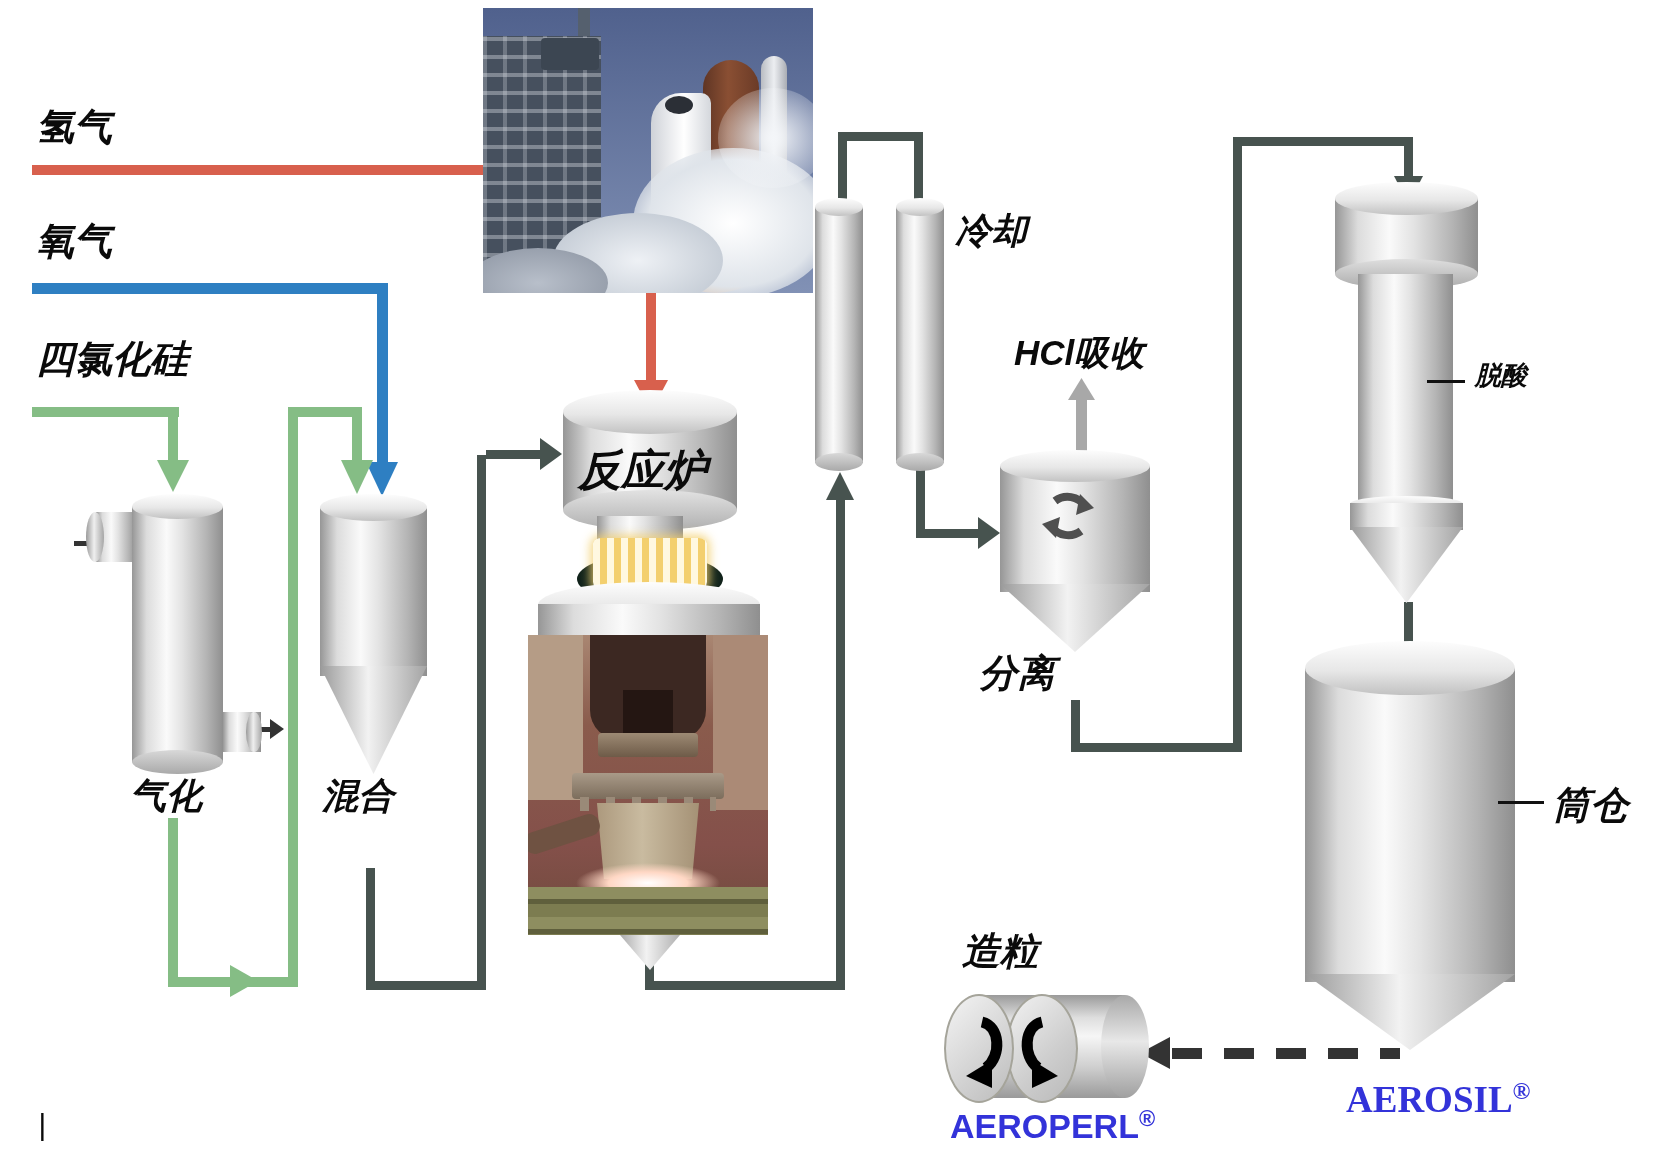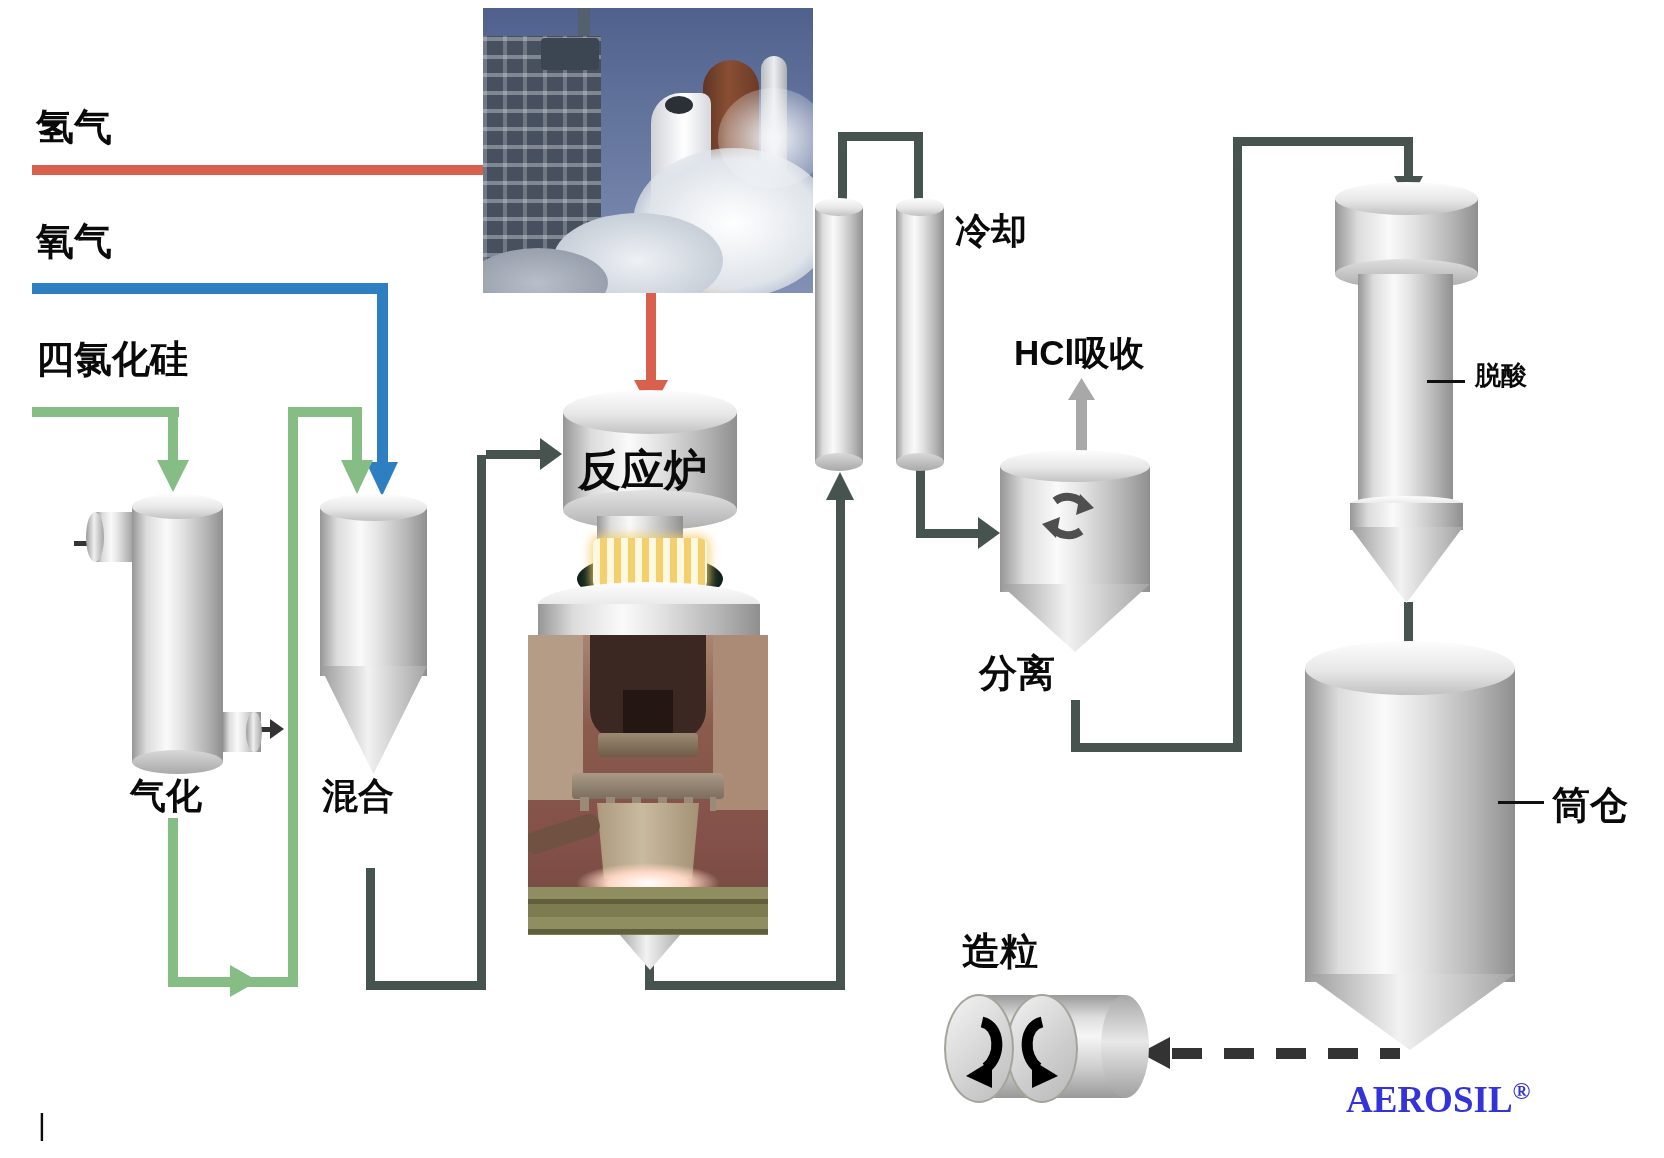--- a/index.html
+++ b/index.html
@@ -17,21 +17,21 @@
   .tri-right{clip-path:polygon(0 0,100% 50%,0 100%);}
   .tri-left{clip-path:polygon(100% 0,100% 100%,0 50%);}
   .tri-down{clip-path:polygon(0 0,100% 0,50% 100%);}
   .tri-up{clip-path:polygon(50% 0,100% 100%,0 100%);}
   
   .cyl{position:absolute;z-index:3;background:linear-gradient(90deg,#969696 0%,#dcdcdc 16%,#fafafa 38%,#e3e3e3 55%,#b4b4b4 82%,#8f8f8f 100%);}
   .ell{position:absolute;z-index:3;border-radius:50%;background:linear-gradient(180deg,#fdfdfd 0%,#e7e7e7 55%,#c2c2c2 100%);}
   .ellb{position:absolute;z-index:3;border-radius:50%;background:linear-gradient(90deg,#9a9a9a,#efefef 45%,#a5a5a5);}
   .cone{position:absolute;z-index:3;clip-path:polygon(0 0,100% 0,50% 100%);background:linear-gradient(90deg,#9a9a9a 0%,#f2f2f2 45%,#a3a3a3 100%);}
   
-  .zh{position:absolute;z-index:5;font-weight:bold;font-size:36px;color:#0a0a0a;white-space:nowrap;}
+  .zh{position:absolute;z-index:5;font-weight:bold;font-size:36px;color:#0a0a0a;white-space:nowrap;font-style:italic;}
   .zh-sans{font-family:"Liberation Sans","DejaVu Sans",sans-serif;}
   .brand{position:absolute;z-index:5;font-family:"Liberation Sans","DejaVu Sans",sans-serif;
          font-weight:bold;color:var(--brand-text);white-space:nowrap;}
   .leader{position:absolute;z-index:5;height:3px;background:#111;}
   
   .photo{position:absolute;z-index:4;overflow:hidden;}
   .ab{position:absolute;}
 </style>
 </head>
 <body>
@@ -199,19 +199,22 @@
   <div class="zh" style="left:578px;top:442px;font-size:43px;">反应炉</div>
   <div class="zh" style="left:955px;top:207px;">冷却</div>
   <div class="zh zh-sans" style="left:1014px;top:330px;font-size:35px;">HCl吸收</div>
   <div class="zh" style="left:979px;top:648px;font-size:38px;">分离</div>
   <div class="leader" style="left:1427px;top:380px;width:38px;"></div>
   <div class="zh" style="left:1475px;top:358px;font-size:26px;">脱酸</div>
   <div class="leader" style="left:1498px;top:801px;width:46px;"></div>
   <div class="zh" style="left:1552px;top:780px;font-size:38px;">筒仓</div>
   <div class="zh" style="left:962px;top:926px;font-size:38px;">造粒</div>
 
+  <div class="brand" style="left:950px;top:1106px;font-size:34px;">
+    <span>AEROPERL</span><sup style="font-size:22px;">®</sup>
+  </div>
   <div class="brand" style="left:1346px;top:1078px;font-size:37px;font-family:Liberation Serif, serif;">
     <span>AEROSIL</span><sup style="font-size:24px;">®</sup>
   </div>
 
   <div class="zh" style="left:38px;top:1108px;font-size:30px;font-weight:normal;font-family:'Liberation Sans',sans-serif;">|</div>
 
 </div>
 
 </body></html>

